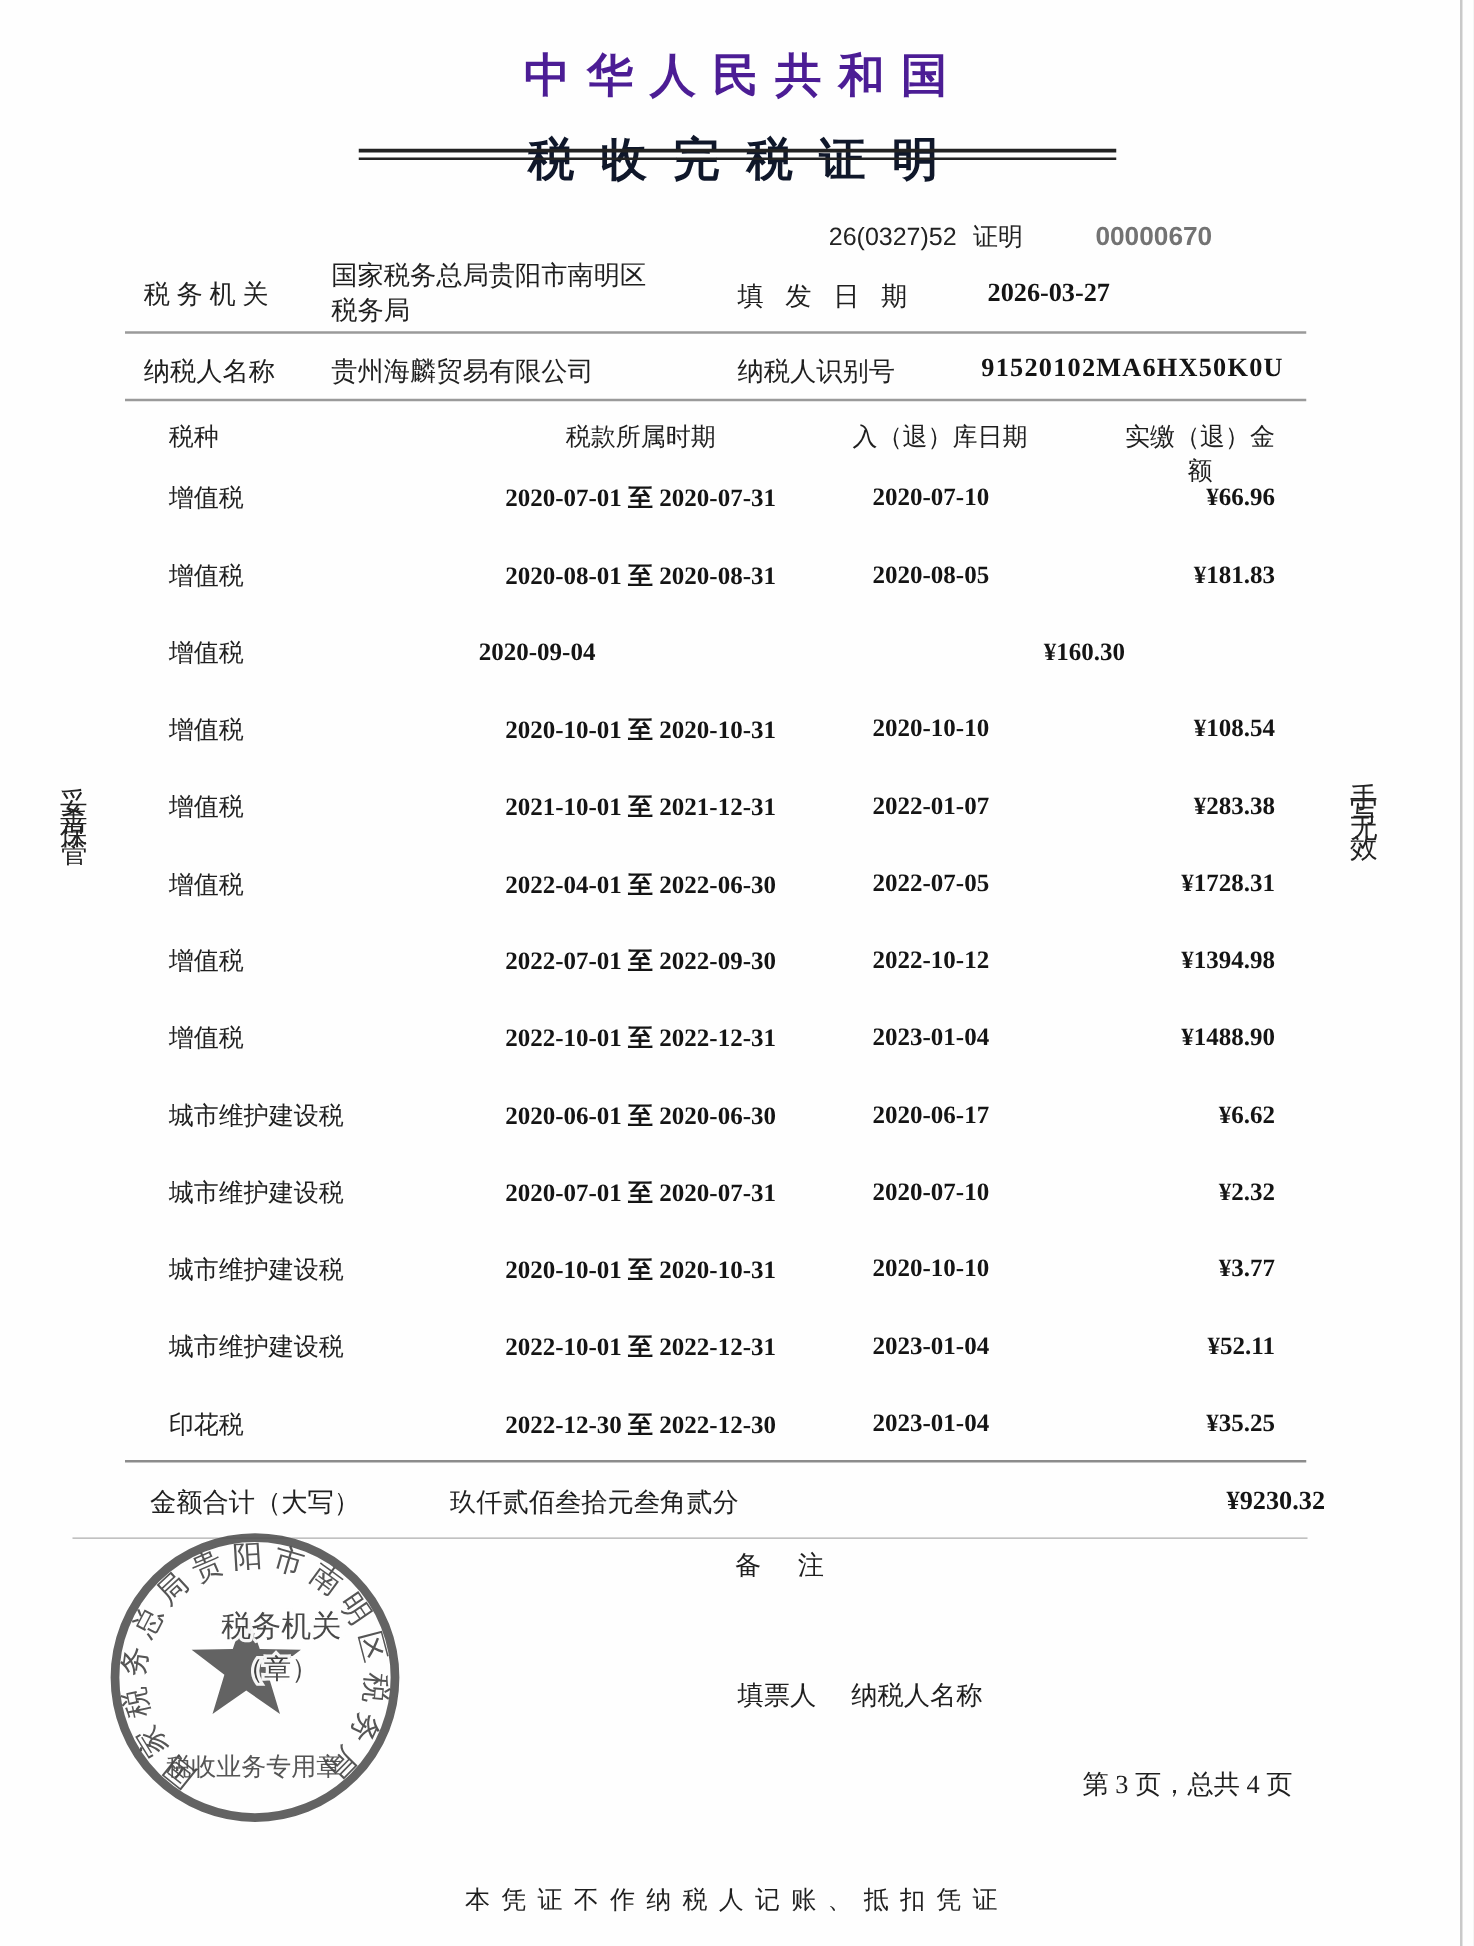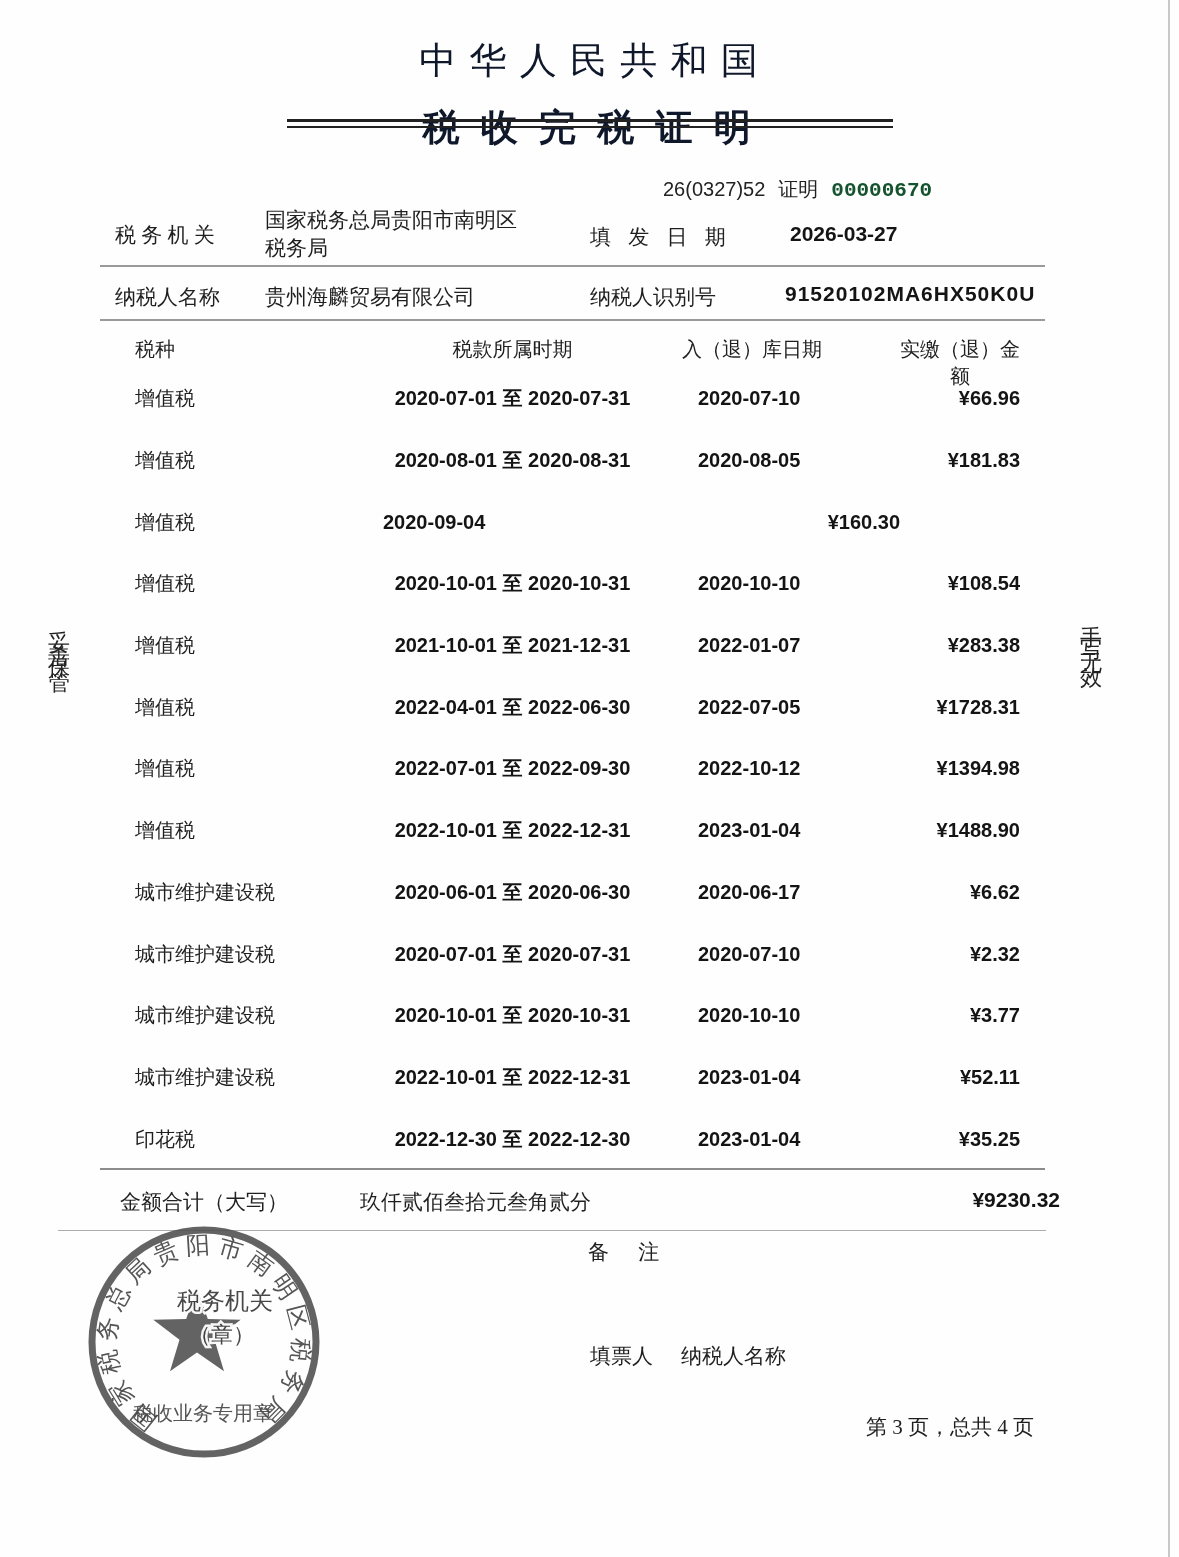--- a/index.html
+++ b/index.html
@@ -6,35 +6,35 @@
   .page{
     position:relative;
     width:1179px;height:1557px;
     background:#fefefe;
     margin:0 auto;
     overflow:hidden;
     font-family:"Liberation Serif","DejaVu Serif",serif;
     color:#1f1f1f;
   }
   .kai{font-family:"Liberation Serif","DejaVu Serif",serif;}
-  .num{font-family:Liberation Sans, sans-serif;font-weight:600;color:#141414;}
+  .num{font-family:Liberation Serif, serif;font-weight:600;color:#141414;}
   .abs{position:absolute;}
 
   
   .title-block{position:absolute;top:36px;left:0;width:100%;text-align:center;}
-  .title-line1{font-size:37px;font-weight:400;letter-spacing:2px;color:#0f172a;}
+  .title-line1{font-size:37px;font-weight:700;letter-spacing:2px;color:#4c1d95;}
   .title-line2{font-size:37px;font-weight:600;letter-spacing:6px;color:#0f172a;margin-top:17px;}
   .title-underline{position:absolute;left:287px;top:119px;width:606px;height:4px;
     border-top:3px solid #222;border-bottom:2px solid #222;}
 
   
   .serial{position:absolute;left:663px;top:176px;display:flex;gap:13px;align-items:baseline;}
   .serial-prefix{font-family:"Liberation Sans","DejaVu Sans",sans-serif;font-size:20px;color:#222;}
   .serial-zm{font-size:20px;}
-  .serial-no{font-family:Liberation Mono, monospace;font-weight:700;font-size:21px;color:#14532d;}
+  .serial-no{font-family:Liberation Sans, sans-serif;font-weight:700;font-size:21px;color:#737373;margin-left:45px;}
 
   
   .lbl{font-size:21px;color:#1f1f1f;}
   .hline{position:absolute;background:#9a9a9a;height:2px;}
 
   
   .thead,.trow{
     display:grid;
     grid-template-columns:220px 315px 230px 1fr;
     box-sizing:border-box;
@@ -217,19 +217,20 @@
     <text x="117" y="198" text-anchor="middle" font-size="20" fill="#474747" opacity="0.92" style="font-family:'Liberation Serif','DejaVu Serif',serif;">税收业务专用章</text>
   </svg>
 
   <div class="filler">
     <span class="kai">填票人</span>
     <span class="kai">纳税人名称</span>
   </div>
 
   <div class="pagination kai">第 3 页，总共 4 页</div>
 
+  <div class="footer-note kai">本凭证不作纳税人记账、抵扣凭证</div>
 
   <div class="side-note side-left kai">妥善保管</div>
   <div class="side-note side-right kai">手写无效</div>
 
   <div class="page-edge"></div>
 
 </div>
 
 </body></html>

